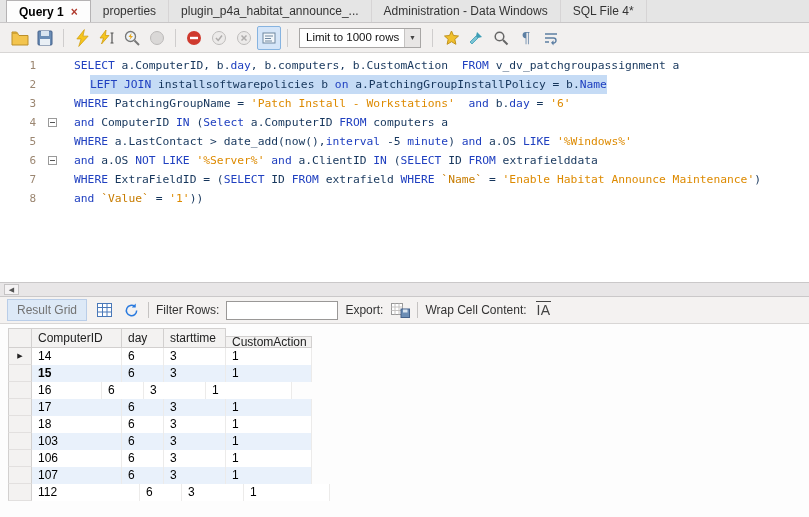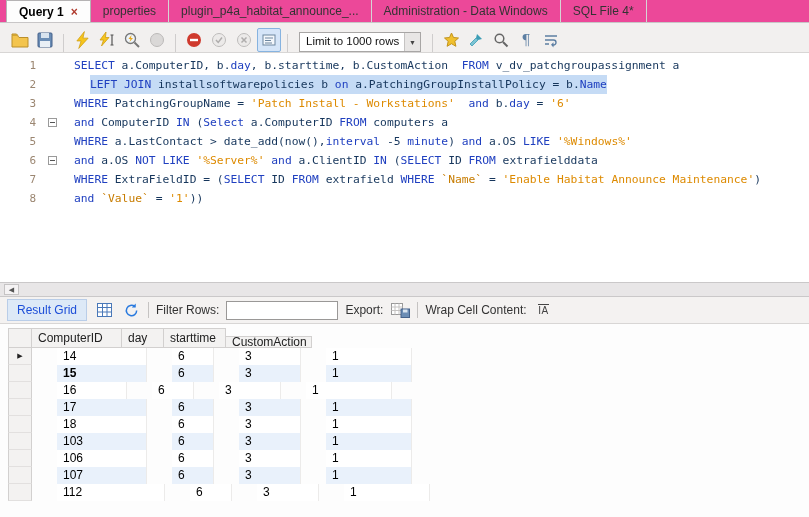--- a/index.html
+++ b/index.html
@@ -2,27 +2,27 @@
 <html style="--kw: #2040c0; --id: #16365c; --str: #dd8a00; --bt: #c77c00; --ln: #9b8671; --selbg: #c5dbf5; --altbg: #e9f1fb;"><head>
 <meta charset="utf-8">
 <style>
   * { margin:0; padding:0; box-sizing:border-box; }
   html,body { background:#ffffff; }
   body { font-family:"Liberation Sans", sans-serif; }
 
   .window { width:809px; height:517px; background:#fff; display:flex; flex-direction:column; overflow:hidden; }
 
   
-  .tabbar { flex:0 0 23px; background:#ec4899; border-bottom:1px solid #c8c6c7; display:flex; align-items:stretch; padding-left:6px; }
+  .tabbar { flex:0 0 23px; background:#e5e5e5; border-bottom:1px solid #c8c6c7; display:flex; align-items:stretch; padding-left:6px; }
   .tab { display:flex; align-items:center; gap:7px; padding:0 12px; font-size:12px; color:#333; border-right:1px solid #d6d4d5; white-space:nowrap; cursor:default; }
   .tab.active { background:#fdfdfd; border:1px solid #b5b3b4; border-bottom:none; color:#000; font-weight:bold; }
   .tab-close { color:#b03a2e; font-weight:bold; font-size:12px; line-height:1; }
 
   
-  .toolbar { flex:0 0 30px; background:#f2f0ef; border-bottom:1px solid #d8d6d5; display:flex; align-items:flex-end; padding:0 8px; gap:1px; }
+  .toolbar { flex:0 0 30px; background:#f2f0ef; border-bottom:1px solid #d8d6d5; display:flex; align-items:center; padding:0 8px; gap:1px; }
   .tbtn { width:24px; height:24px; display:flex; align-items:center; justify-content:center; border:1px solid transparent; border-radius:2px; background:transparent; padding:0; }
   .tbtn.toggled { background:#d5e5f8; border-color:#86b3e0; }
   .tbtn.disabled { opacity:.9; }
   .tbtn span { display:flex; align-items:center; justify-content:center; }
   .tsep { width:1px; height:18px; background:#cfcdcd; margin:0 5px; }
   .combo { width:122px; height:20px; background:#fff; border:1px solid #a8a6a5; display:flex; align-items:stretch; font-size:11.5px; margin:0 5px; }
   .combo-label { flex:1; padding:2px 6px; white-space:nowrap; overflow:hidden; color:#111; }
   .combo-arrow { width:16px; background:#e8e6e5; border-left:1px solid #c5c3c2; display:flex; align-items:center; justify-content:center; font-size:7px; color:#444; }
 
   
@@ -39,34 +39,34 @@
   .seg-id { color:var(--id);text-align:center; }
   .seg-str { color:var(--str); }
   .seg-bt { color:var(--bt); }
 
   
   .splitter { flex:0 0 15px; background:#e8e6e7; border-top:1px solid #cac8c9; border-bottom:1px solid #cac8c9; display:flex; align-items:center; padding-left:4px; }
   .collapse-btn { font-size:7px; color:#555; width:15px; height:11px; display:flex; align-items:center; justify-content:center; background:#f5f3f4; border:1px solid #c5c3c4; }
 
   
   .result-toolbar { flex:0 0 27px; background:#f4f2f1; border-bottom:1px solid #d8d6d5; display:flex; align-items:center; gap:7px; padding:0 7px; font-size:12px; color:#333; }
-  .rg-label { background:#dde9f7; border:1px solid #b9cde8; padding:3px 9px; font-size:12px; color:#1d4ed8; white-space:nowrap; }
+  .rg-label { background:#dde9f7; border:1px solid #b9cde8; padding:3px 9px; font-size:12px; color:#737373; white-space:nowrap; }
   .rt-icon { display:flex; align-items:center; justify-content:center; width:20px; height:20px; }
   .rt-text { white-space:nowrap; }
   .filter-input { width:112px; height:19px; border:1px solid #9a9897; font-size:12px; padding:0 4px; font-family:"Liberation Sans",sans-serif; }
   .rt-sep { width:1px; height:16px; background:#c5c3c2; }
-  .wrap-glyph { font-size:10px; color:#444; border-top:1px solid #444; letter-spacing:.5px; line-height:1.2; }
+  .wrap-glyph { font-size:14px; color:#444; border-top:1px solid #444; letter-spacing:.5px; line-height:1.2; }
 
   
   .grid-area { flex:1 1 auto; background:#fdfdfd; padding:4px 0 0 8px; overflow:hidden; }
   .grid-header { display:flex; height:20px; }
   .gh-cell { background:#f3f2f1; border:1px solid #d2d0cf; border-left:none; font-size:12px; color:#222; padding:0 6px; display:flex; align-items:center; white-space:nowrap; overflow:hidden; }
   .gh-cell.first { border-left:1px solid #d2d0cf; }
   .sel-col { width:24px; flex:0 0 auto; padding:0; justify-content:center; }
-  .grid-row { display:flex; height:17px;gap:25px; }
+  .grid-row { display:flex; height:17px; }
   .g-sel { width:24px; flex:0 0 auto; background:#f3f2f1; border-left:1px solid #d2d0cf; border-right:1px solid #d2d0cf; border-bottom:1px solid #e2e0df; text-align:center; font-size:7px; color:#222; line-height:16px; }
   .g-cell { font-size:12px; padding:0 6px; line-height:17px; border-right:1px solid #ecebea; background:#fff; white-space:nowrap; overflow:hidden; }
   .grid-row.alt .g-cell { background:var(--altbg); }
 </style>
 </head>
 <body>
 
 <div class="window">
 
   <div class="tabbar">
@@ -212,21 +212,21 @@
             <path d="M10.5 10.2 8 12.8l2.5 2.6z" fill="#5d7fa3"></path>
           </svg>
         </span>
       </button>
     </div>
 
   <div class="editor">
       <div class="editor-line">
         <div class="line-number">1</div>
         <div class="fold-margin"></div>
-        <div class="code"><span class="line-text"><span class="seg-kw">SELECT</span><span class="seg-id"> a.ComputerID, b.</span><span class="seg-kw">day</span><span class="seg-id">, b.starttime, b.CustomAction  </span><span class="seg-kw">FROM</span><span class="seg-id"> v_dv_patchgroupassignment a</span></span></div>
+        <div class="code"><span class="line-text"><span class="seg-kw">SELECT</span><span class="seg-id"> a.ComputerID, b.</span><span class="seg-kw">day</span><span class="seg-id">, b.computers, b.CustomAction  </span><span class="seg-kw">FROM</span><span class="seg-id"> v_dv_patchgroupassignment a</span></span></div>
       </div>
       <div class="editor-line">
         <div class="line-number">2</div>
         <div class="fold-margin"></div>
         <div class="code"><span class="line-text selected"><span class="seg-kw">LEFT JOIN</span><span class="seg-id"> installsoftwarepolicies b </span><span class="seg-kw">on</span><span class="seg-id"> a.PatchingGroupInstallPolicy = b.</span><span class="seg-kw">Name</span></span></div>
       </div>
       <div class="editor-line">
         <div class="line-number">3</div>
         <div class="fold-margin"></div>
         <div class="code"><span class="line-text"><span class="seg-kw">WHERE</span><span class="seg-id"> PatchingGroupName = </span><span class="seg-str">'Patch Install - Workstations'</span><span class="seg-id">  </span><span class="seg-kw">and</span><span class="seg-id"> b.</span><span class="seg-kw">day</span><span class="seg-id"> = </span><span class="seg-str">'6'</span></span></div>

